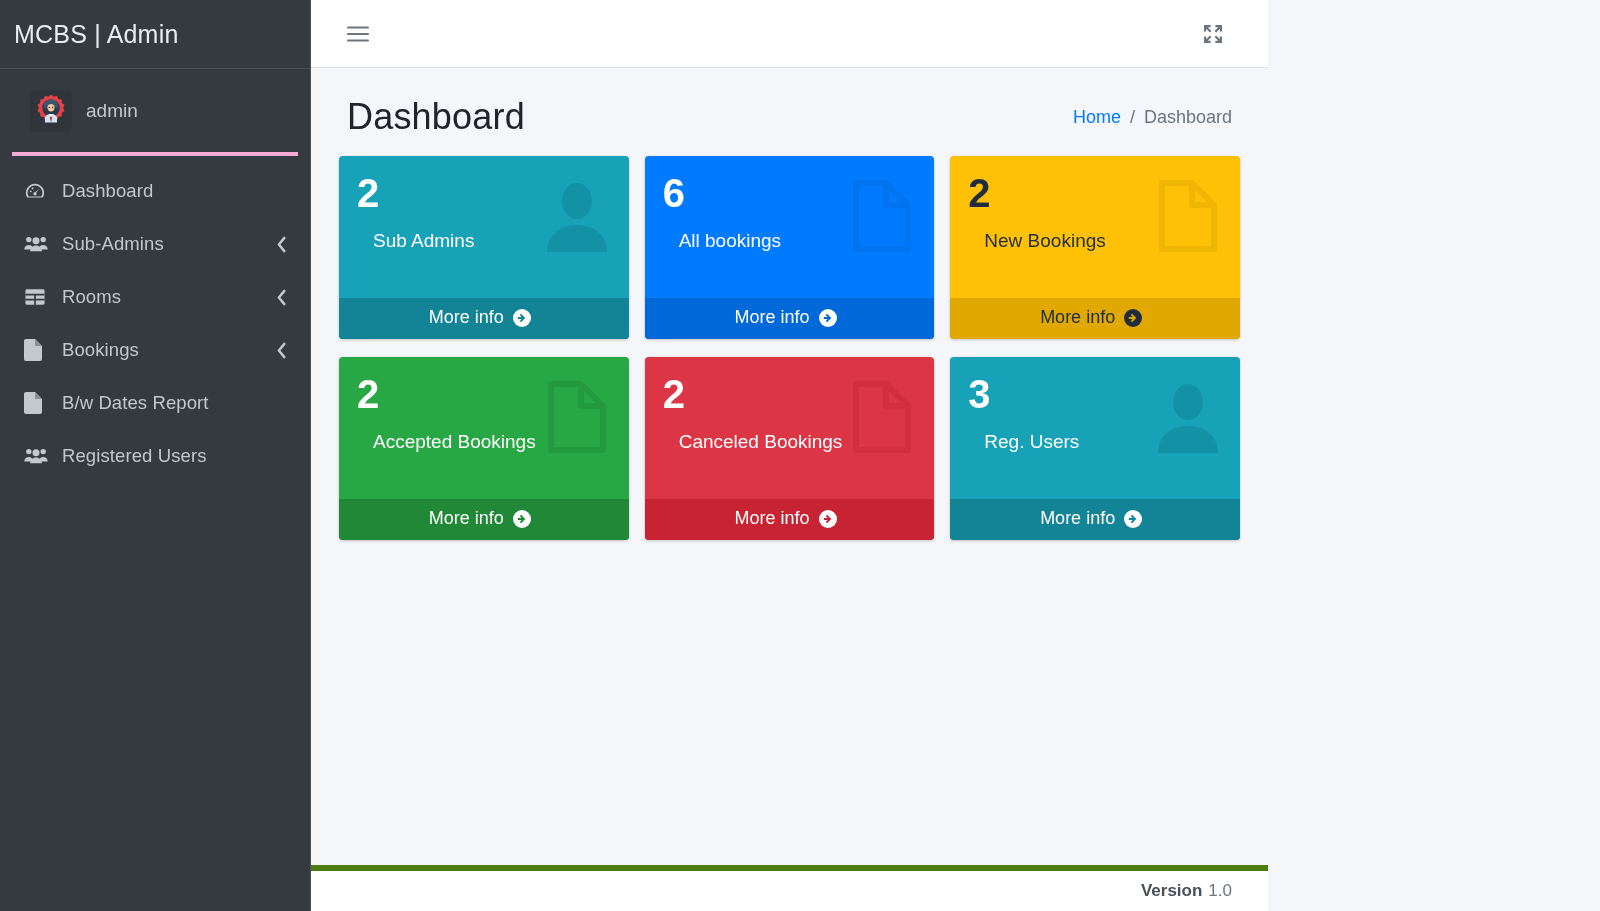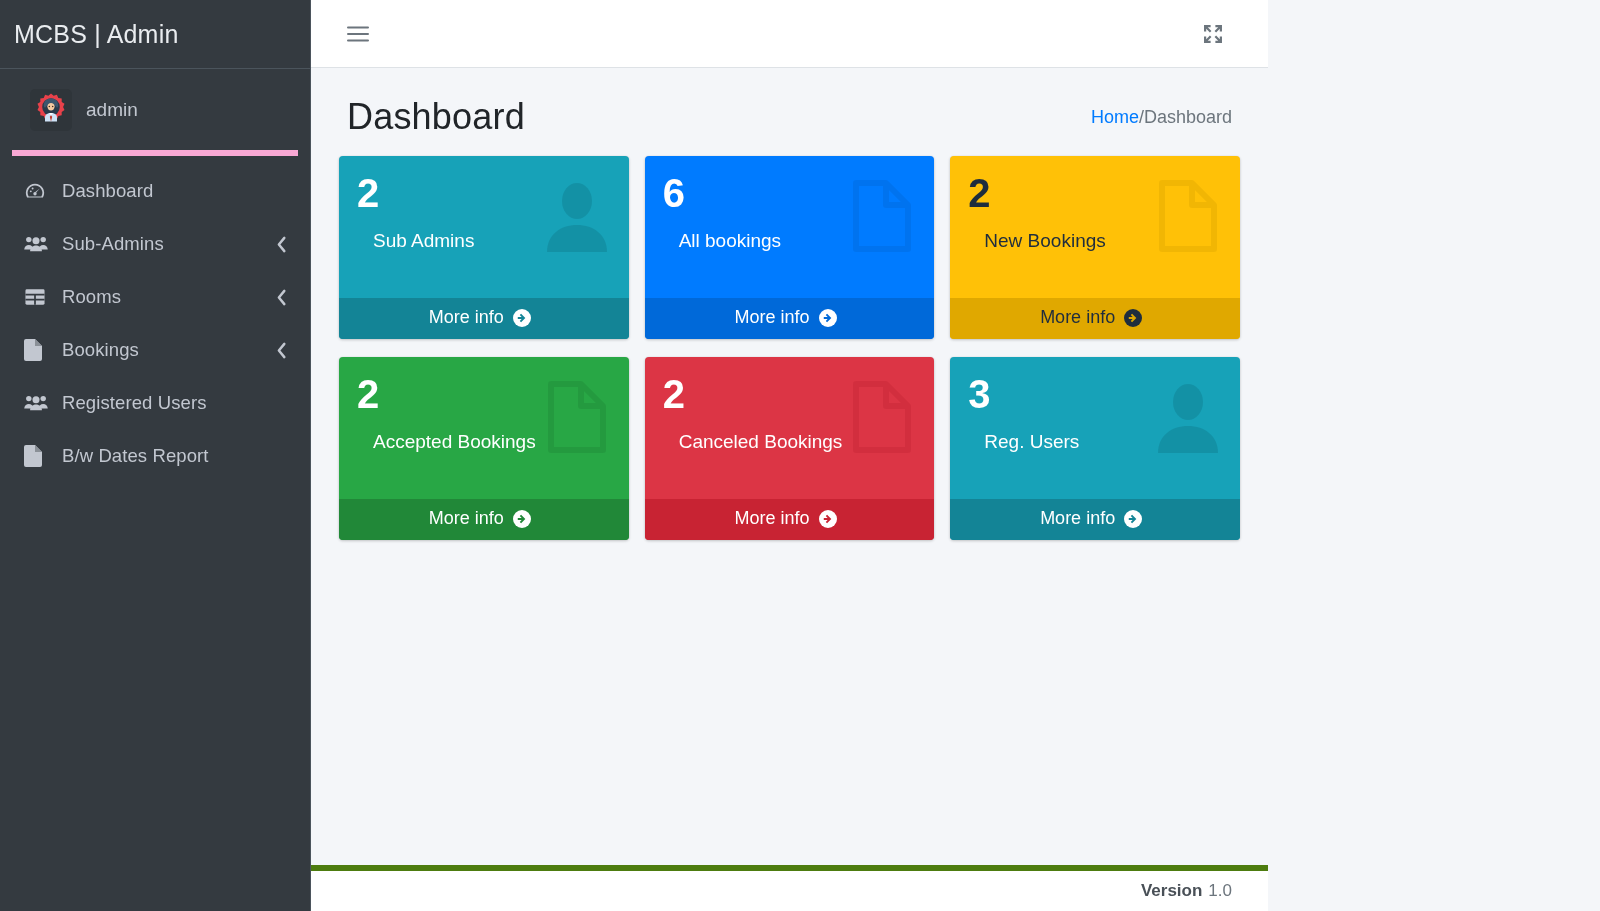--- a/index.html
+++ b/index.html
@@ -23,21 +23,21 @@
     height: 69px; display: flex; align-items: center;
     padding: 0 14px; border-bottom: 1px solid #4b545c;
   }
   .brand-text {
     font-size: 25px; color: #e9ecef; font-weight: 400;
     letter-spacing: .2px; white-space: nowrap;
   }
   .user-panel {
     display: flex; align-items: center; gap: 14px;
     padding: 16px 14px 16px 18px; height: 87px;
-    border-bottom: 6px solid #f9a8d4; margin: 0 12px;
+    border-bottom: 4px solid #f9a8d4; margin: 0 12px;
   }
   .avatar {
     width: 42px; height: 42px; flex: 0 0 42px; border-radius: 5px;
     background: #2f353a; display: flex; align-items: center; justify-content: center;
     overflow: hidden;
   }
   .avatar svg { display: block; }
   .user-name { font-size: 19px; color: #c2c7d0; }
 
   .nav { padding: 12px 10px 0 10px; }
@@ -69,21 +69,21 @@
     background: none; border: none; cursor: pointer; color: #6c757d;
     display: flex; align-items: center; justify-content: center;
     padding: 8px; border-radius: 3px;
   }
 
   .content-header {
     padding: 28px 36px 8px 36px;
     display: flex; align-items: center; justify-content: space-between;
   }
   .page-title { font-size: 36px; font-weight: 400; color: #212529; letter-spacing: .2px; }
-  .breadcrumb { display: flex; align-items: center; font-size: 18px; }
+  .breadcrumb { display: flex; align-items: center; gap: 9px; font-size: 18px; }
   .bc-link { color: #007bff; cursor: pointer; }
   .bc-sep { color: #6c757d; }
   .bc-current { color: #6c757d; }
 
   .cards {
     padding: 10px 28px 0 28px;
     display: grid; grid-template-columns: repeat(3, 1fr);
     gap: 18px 16px; align-content: start;
   }
   .card {
@@ -206,40 +206,40 @@
         <span class="nav-label">Bookings</span>
         <span class="nav-arrow">
           <svg width="13" height="17" viewBox="0 0 12 18" fill="none" stroke="currentColor" stroke-width="2.6" stroke-linecap="round" stroke-linejoin="round">
               <path d="M9 2L3.2 9 9 16"></path>
             </svg>
         </span>
       </div>
 
       <div class="nav-item">
         <span class="nav-icon">
+          <svg width="18" height="22" viewBox="0 0 18 22" fill="currentColor">
+            <path d="M2 0h9l7 7v13a2 2 0 01-2 2H2a2 2 0 01-2-2V2a2 2 0 012-2z"></path>
+            <path d="M11 0l7 7h-7z" fill="#8a9097"></path>
+          </svg>
+        </span>
+        <span class="nav-label">B/w Dates Report</span>
+      </div>
+
+      <div class="nav-item">
+        <span class="nav-icon">
           <svg width="24" height="20" viewBox="0 0 30 22" fill="currentColor">
             <circle cx="6" cy="5.5" r="3.4"></circle>
               <path d="M.3 18c0-3.3 2.6-5.6 5.7-5.6s5.7 2.3 5.7 5.6z"></path>
             <circle cx="24" cy="5.5" r="3.4"></circle>
               <path d="M18.3 18c0-3.3 2.6-5.6 5.7-5.6s5.7 2.3 5.7 5.6z"></path>
             <circle cx="15" cy="7" r="4.4"></circle>
               <path d="M7.6 20c0-4.1 3.3-7 7.4-7s7.4 2.9 7.4 7z"></path>
           </svg>
         </span>
         <span class="nav-label">Registered Users</span>
-      </div>
-
-      <div class="nav-item">
-        <span class="nav-icon">
-          <svg width="18" height="22" viewBox="0 0 18 22" fill="currentColor">
-            <path d="M2 0h9l7 7v13a2 2 0 01-2 2H2a2 2 0 01-2-2V2a2 2 0 012-2z"></path>
-            <path d="M11 0l7 7h-7z" fill="#8a9097"></path>
-          </svg>
-        </span>
-        <span class="nav-label">B/w Dates Report</span>
       </div>
 
 
 
     </nav>
   </aside>
 
   <div class="content-wrap">
 
     <div class="topbar">

